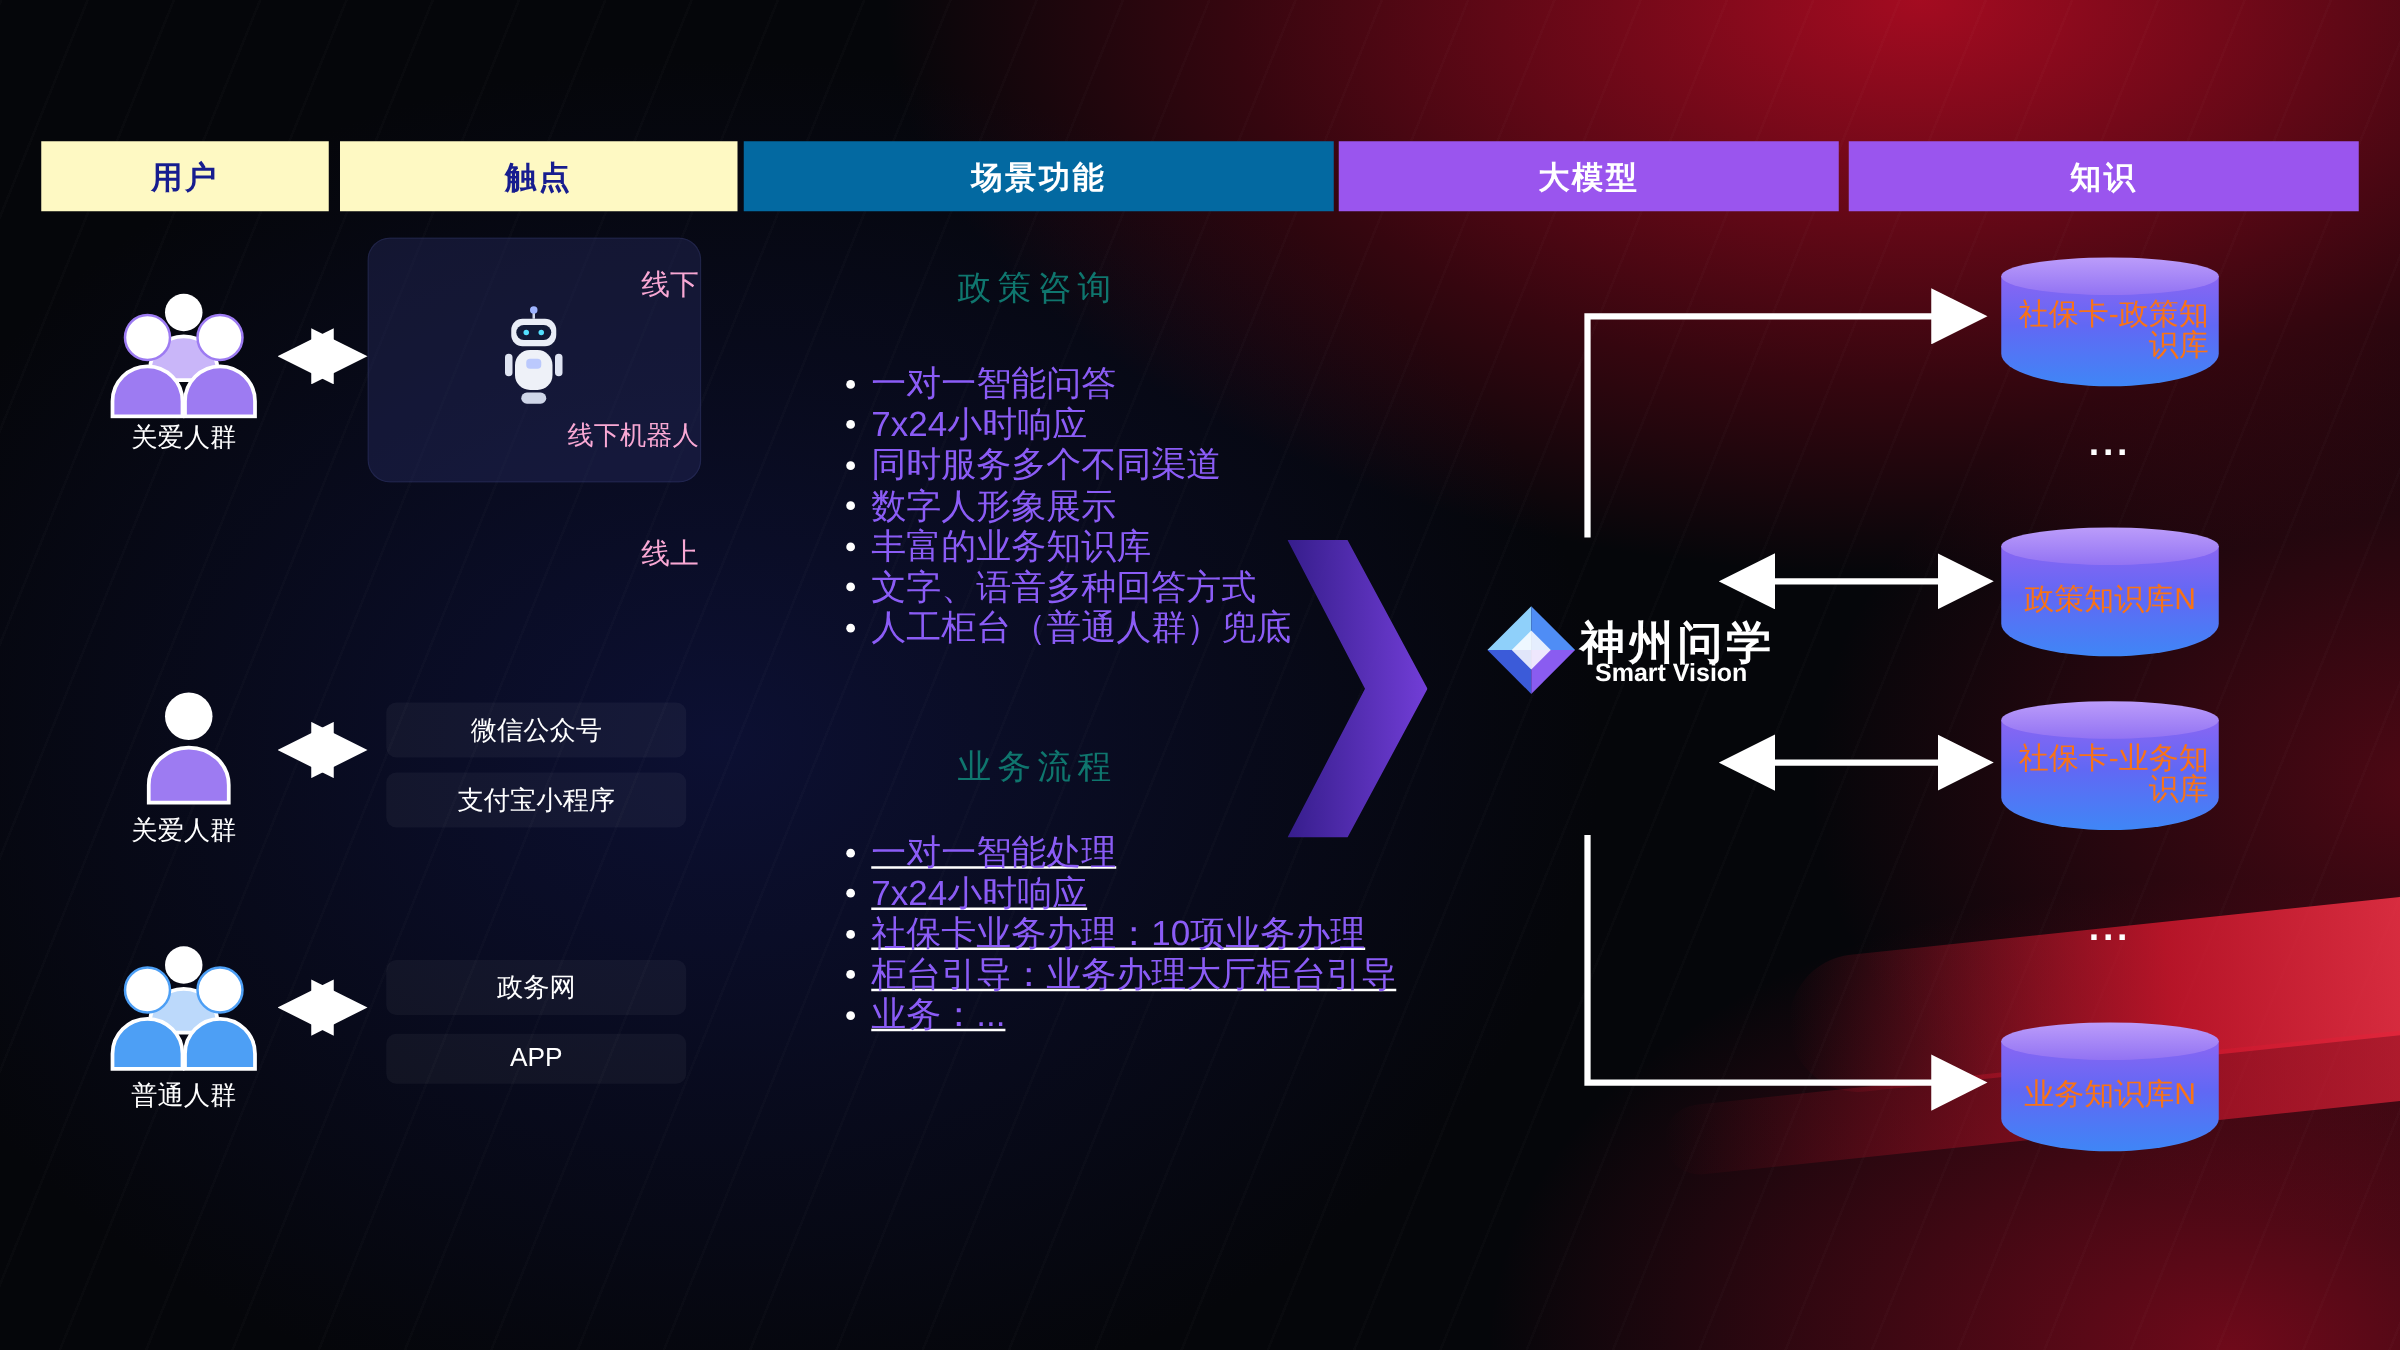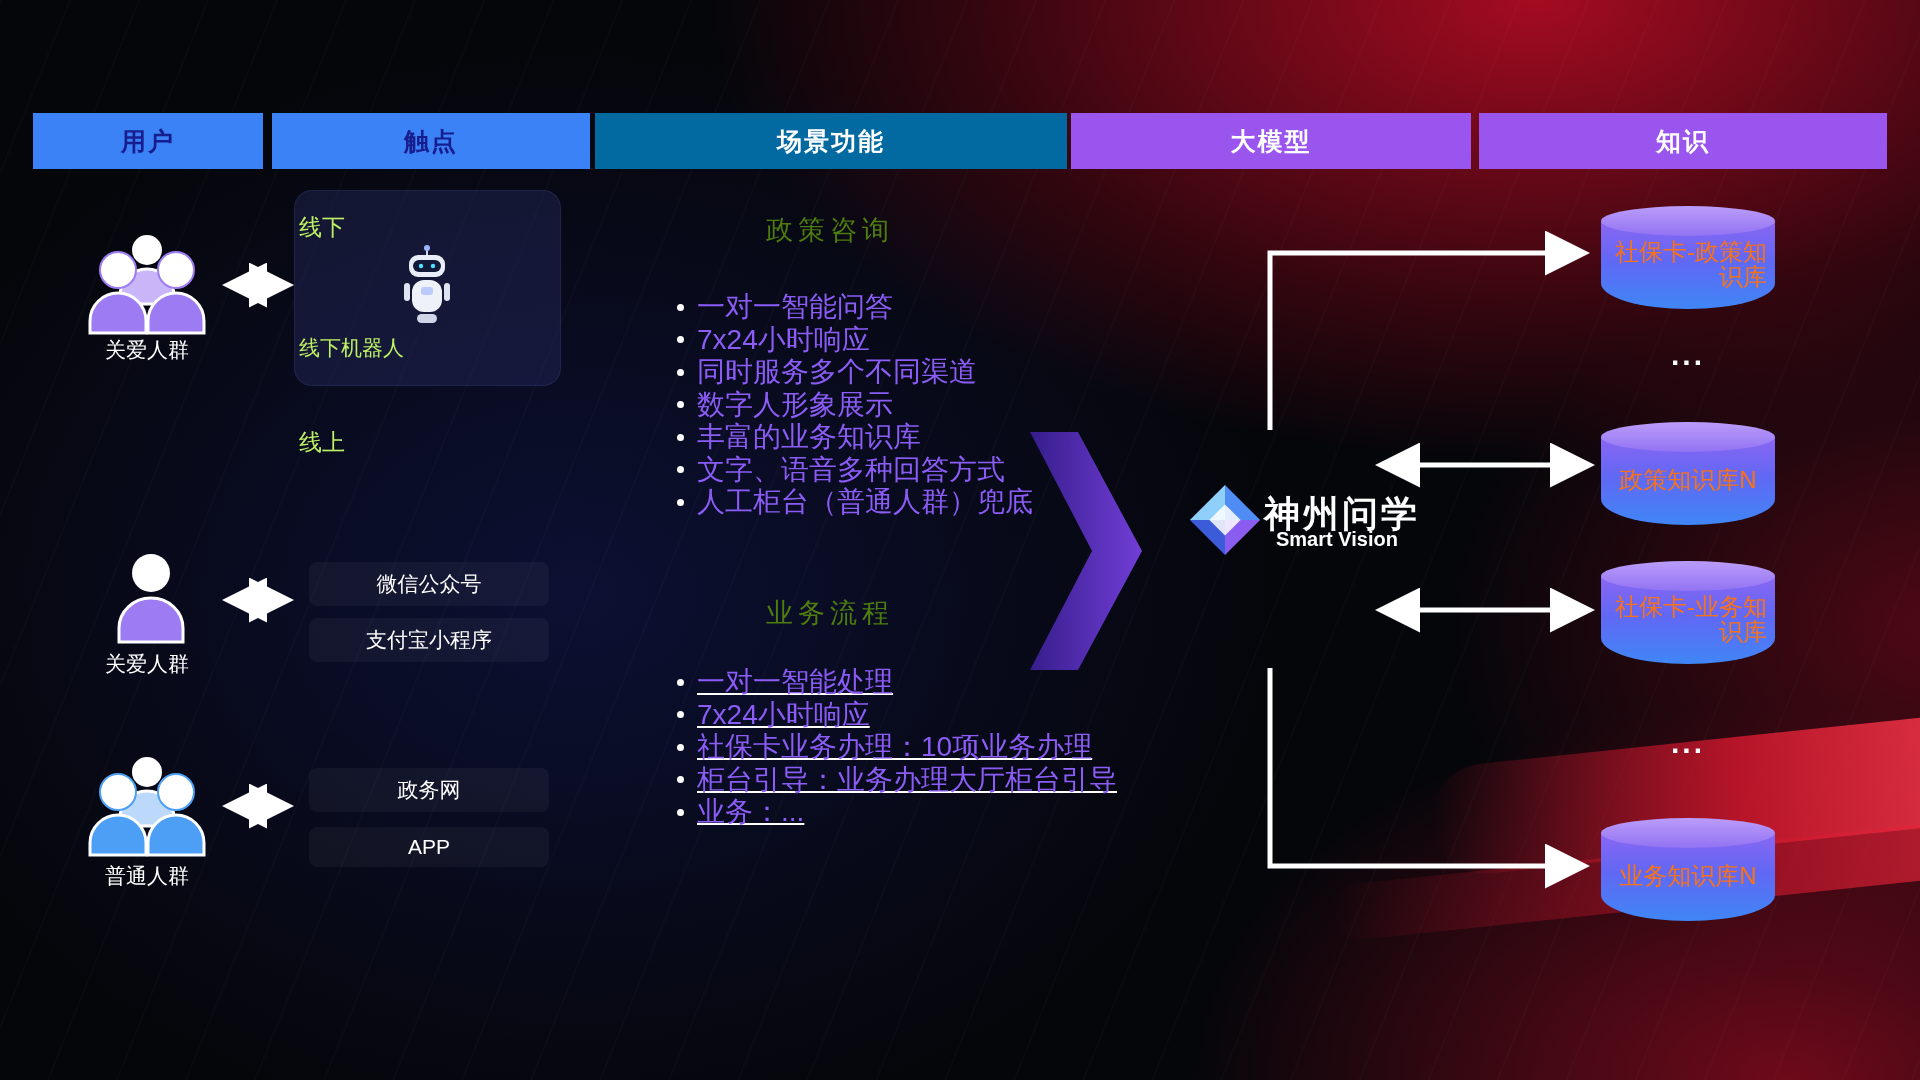--- a/index.html
+++ b/index.html
@@ -18,33 +18,33 @@
     repeating-linear-gradient(112deg, rgba(255,255,255,0.028) 0 2px, transparent 2px 64px);opacity:.55;}
   .swoosh1{position:absolute;left:1430px;top:740px;width:560px;height:110px;
     background:linear-gradient(90deg, transparent 0%, rgba(225,25,48,.75) 55%, rgba(255,60,80,.85) 100%);
     border-radius:110px 0 0 110px;transform:rotate(-6deg);}
   .swoosh2{position:absolute;left:1330px;top:852px;width:660px;height:56px;
     background:linear-gradient(90deg, transparent 0%, rgba(200,20,42,.6) 60%, rgba(235,40,62,.7) 100%);
     border-radius:56px 0 0 56px;transform:rotate(-6deg);}
   
   .hdr{position:absolute;top:113px;height:56px;display:flex;align-items:center;justify-content:center;
     font-size:25px;font-weight:bold;letter-spacing:2px;}
-  .hdr-white{background:#3b82f6;color:#171d8f;}
+  .hdr-white{background:#fef9c3;color:#171d8f;}
   .hdr-blue{background:#0369a1;color:#fff;}
   .hdr-purple{background:#9a55ee;color:#fff;}
   
   .ulabel{position:absolute;width:180px;text-align:center;font-size:21px;color:#fff;}
   
   .tp-panel{position:absolute;left:294px;top:190px;width:267px;height:196px;border-radius:18px;
     background:rgba(38,44,96,.42);box-shadow:0 0 0 1px rgba(120,130,220,.12) inset;}
-  .tp-label{position:absolute;left:299px;width:260px;text-align:left;color:#bef264;}
+  .tp-label{position:absolute;left:299px;width:260px;text-align:right;color:#f9a8d4;}
   .tp-item{position:absolute;left:309px;width:240px;text-align:center;font-size:21px;color:#fff;
     background:rgba(255,255,255,.045);border-radius:8px;padding:8px 0;}
   
-  .scene-title{position:absolute;width:306px;text-align:center;font-size:27px;letter-spacing:5px;color:#4d7c0f;}
+  .scene-title{position:absolute;width:306px;text-align:center;font-size:27px;letter-spacing:5px;color:#0f766e;}
   .blist{position:absolute;width:430px;}
   .brow{display:flex;align-items:center;height:32.5px;}
   .dot{width:7px;height:7px;border-radius:50%;background:#fff;margin-right:13px;flex:0 0 auto;}
   .btxt{font-size:28px;color:#8b5cf6;white-space:nowrap;}
   
   .brand-name{position:absolute;left:1264px;top:490px;font-size:36px;font-weight:bold;letter-spacing:3px;color:#fff;}
   .brand-sub{position:absolute;left:1276px;top:528px;font-size:20px;font-weight:bold;color:#fff;}
   
   .cyl{position:absolute;width:174px;height:103px;}
   .cyl-body{position:absolute;left:0;right:0;top:15px;bottom:0;

